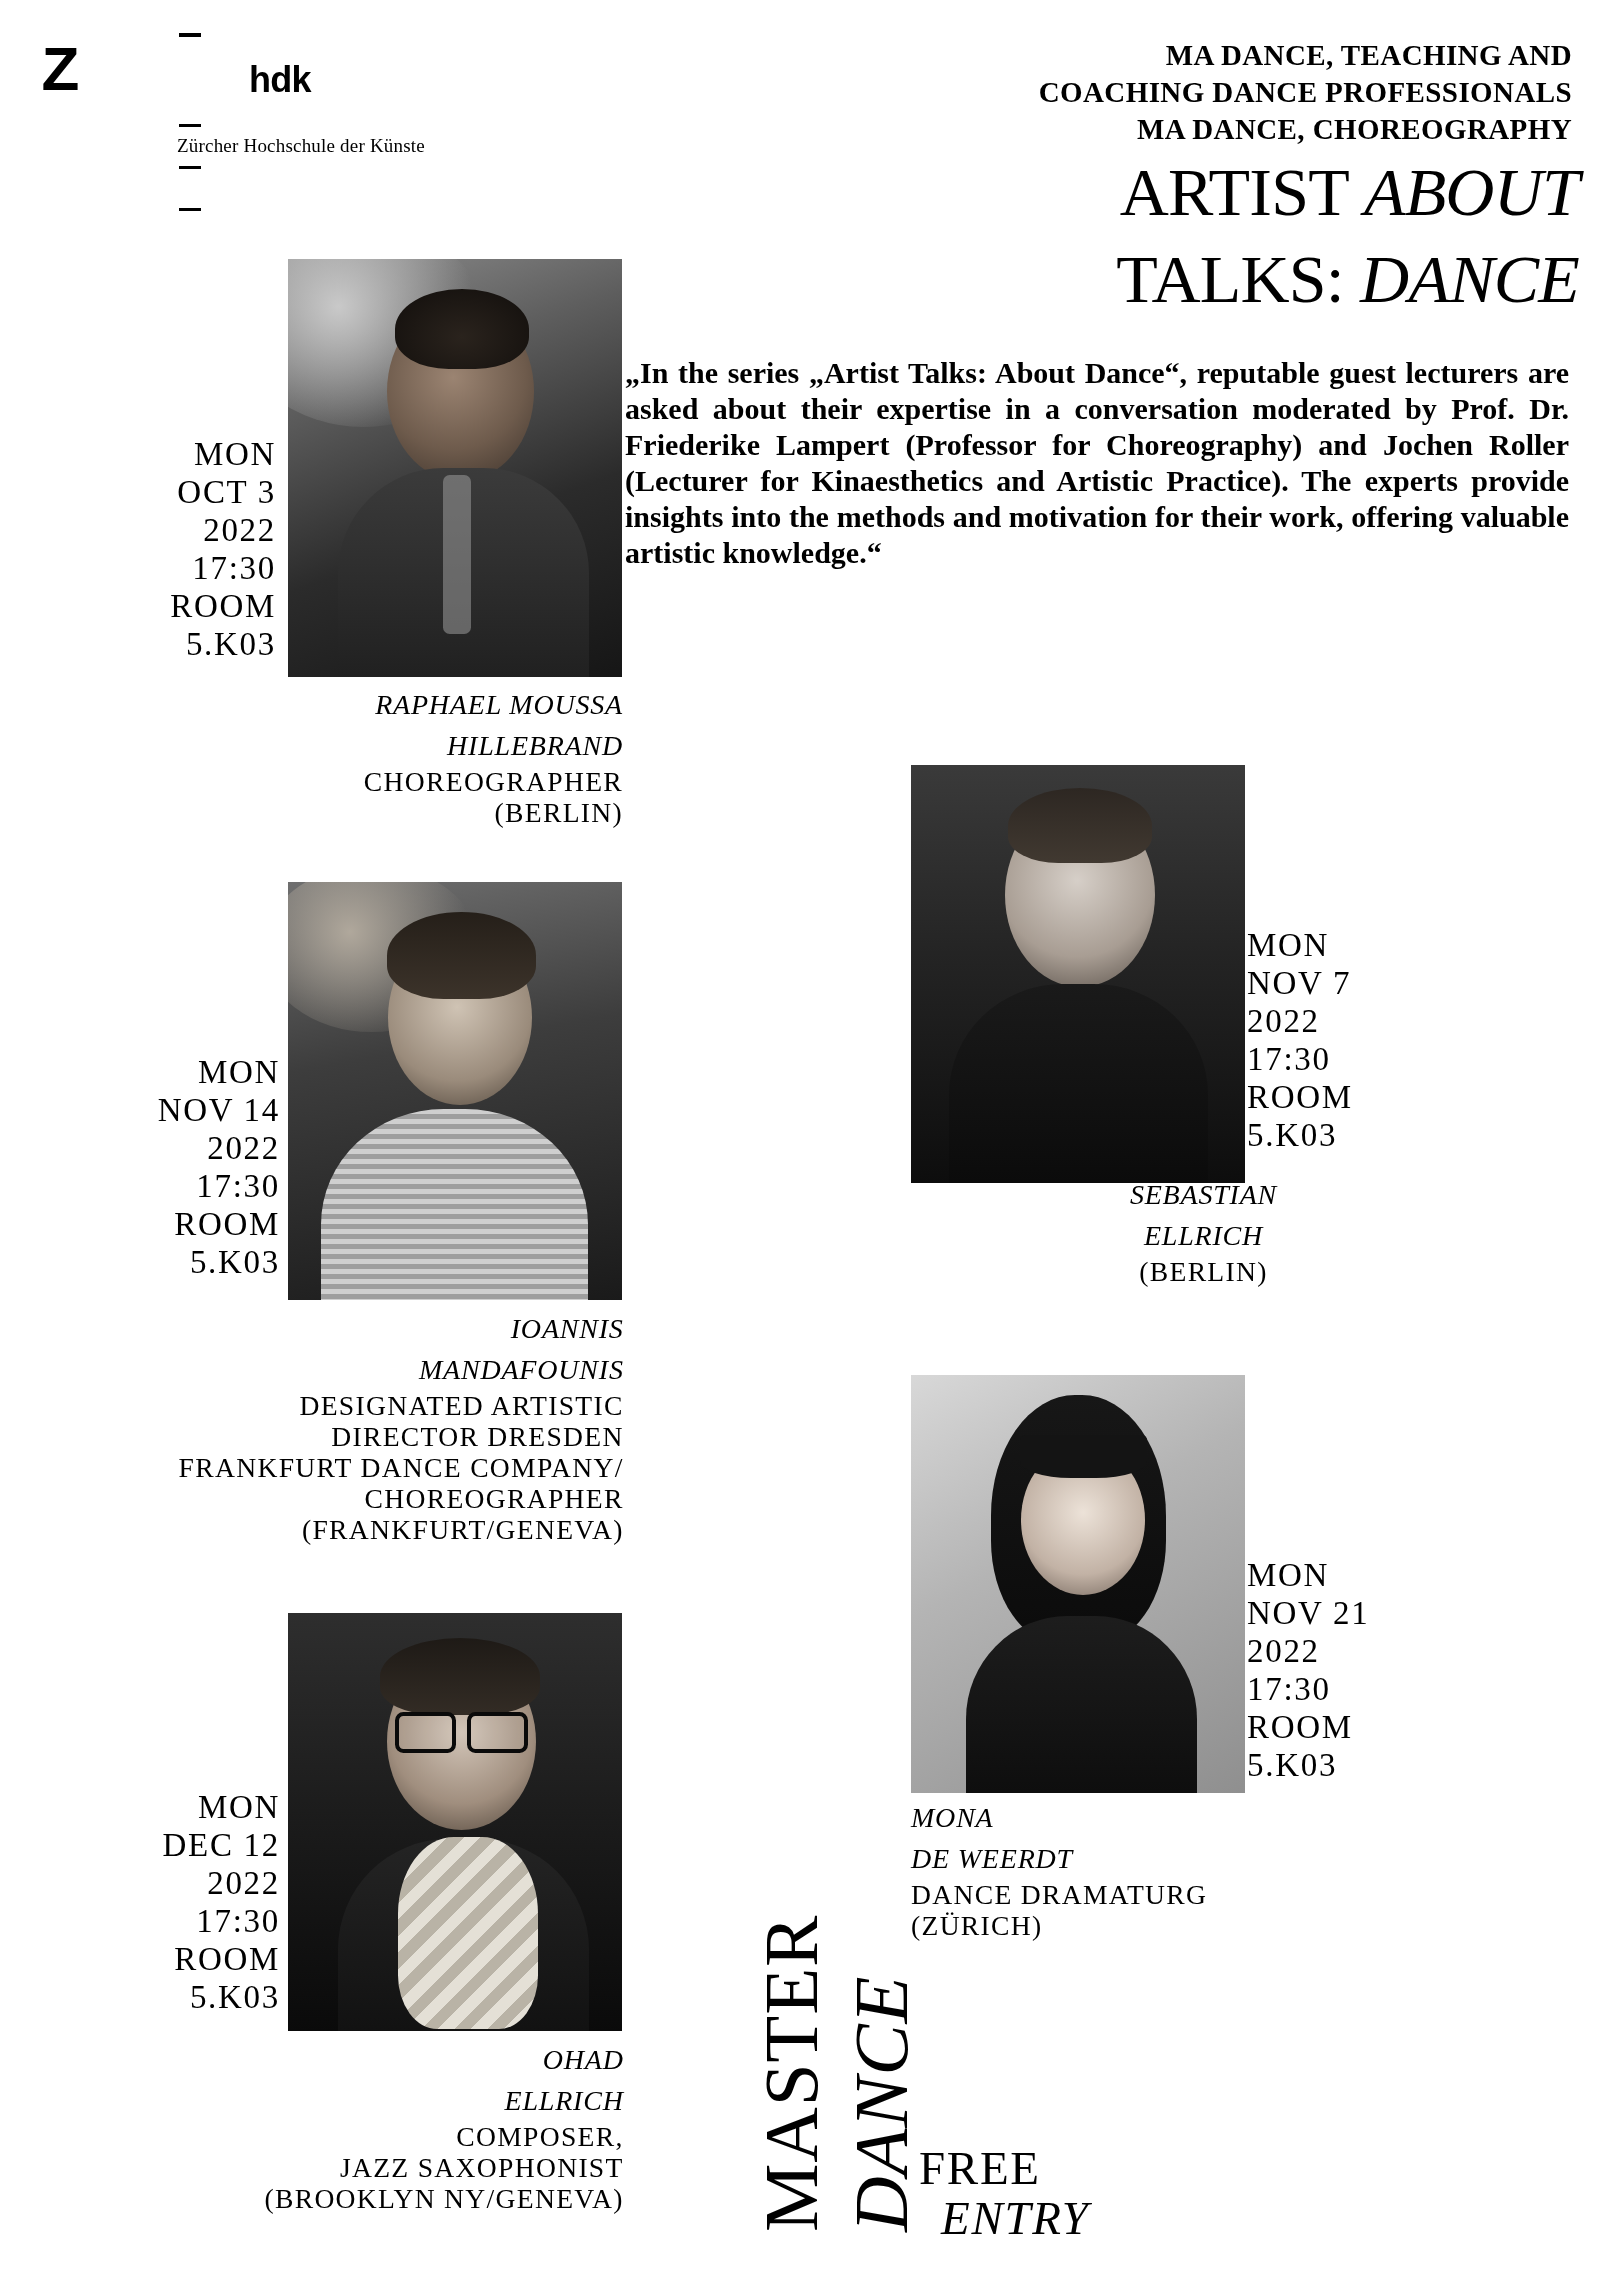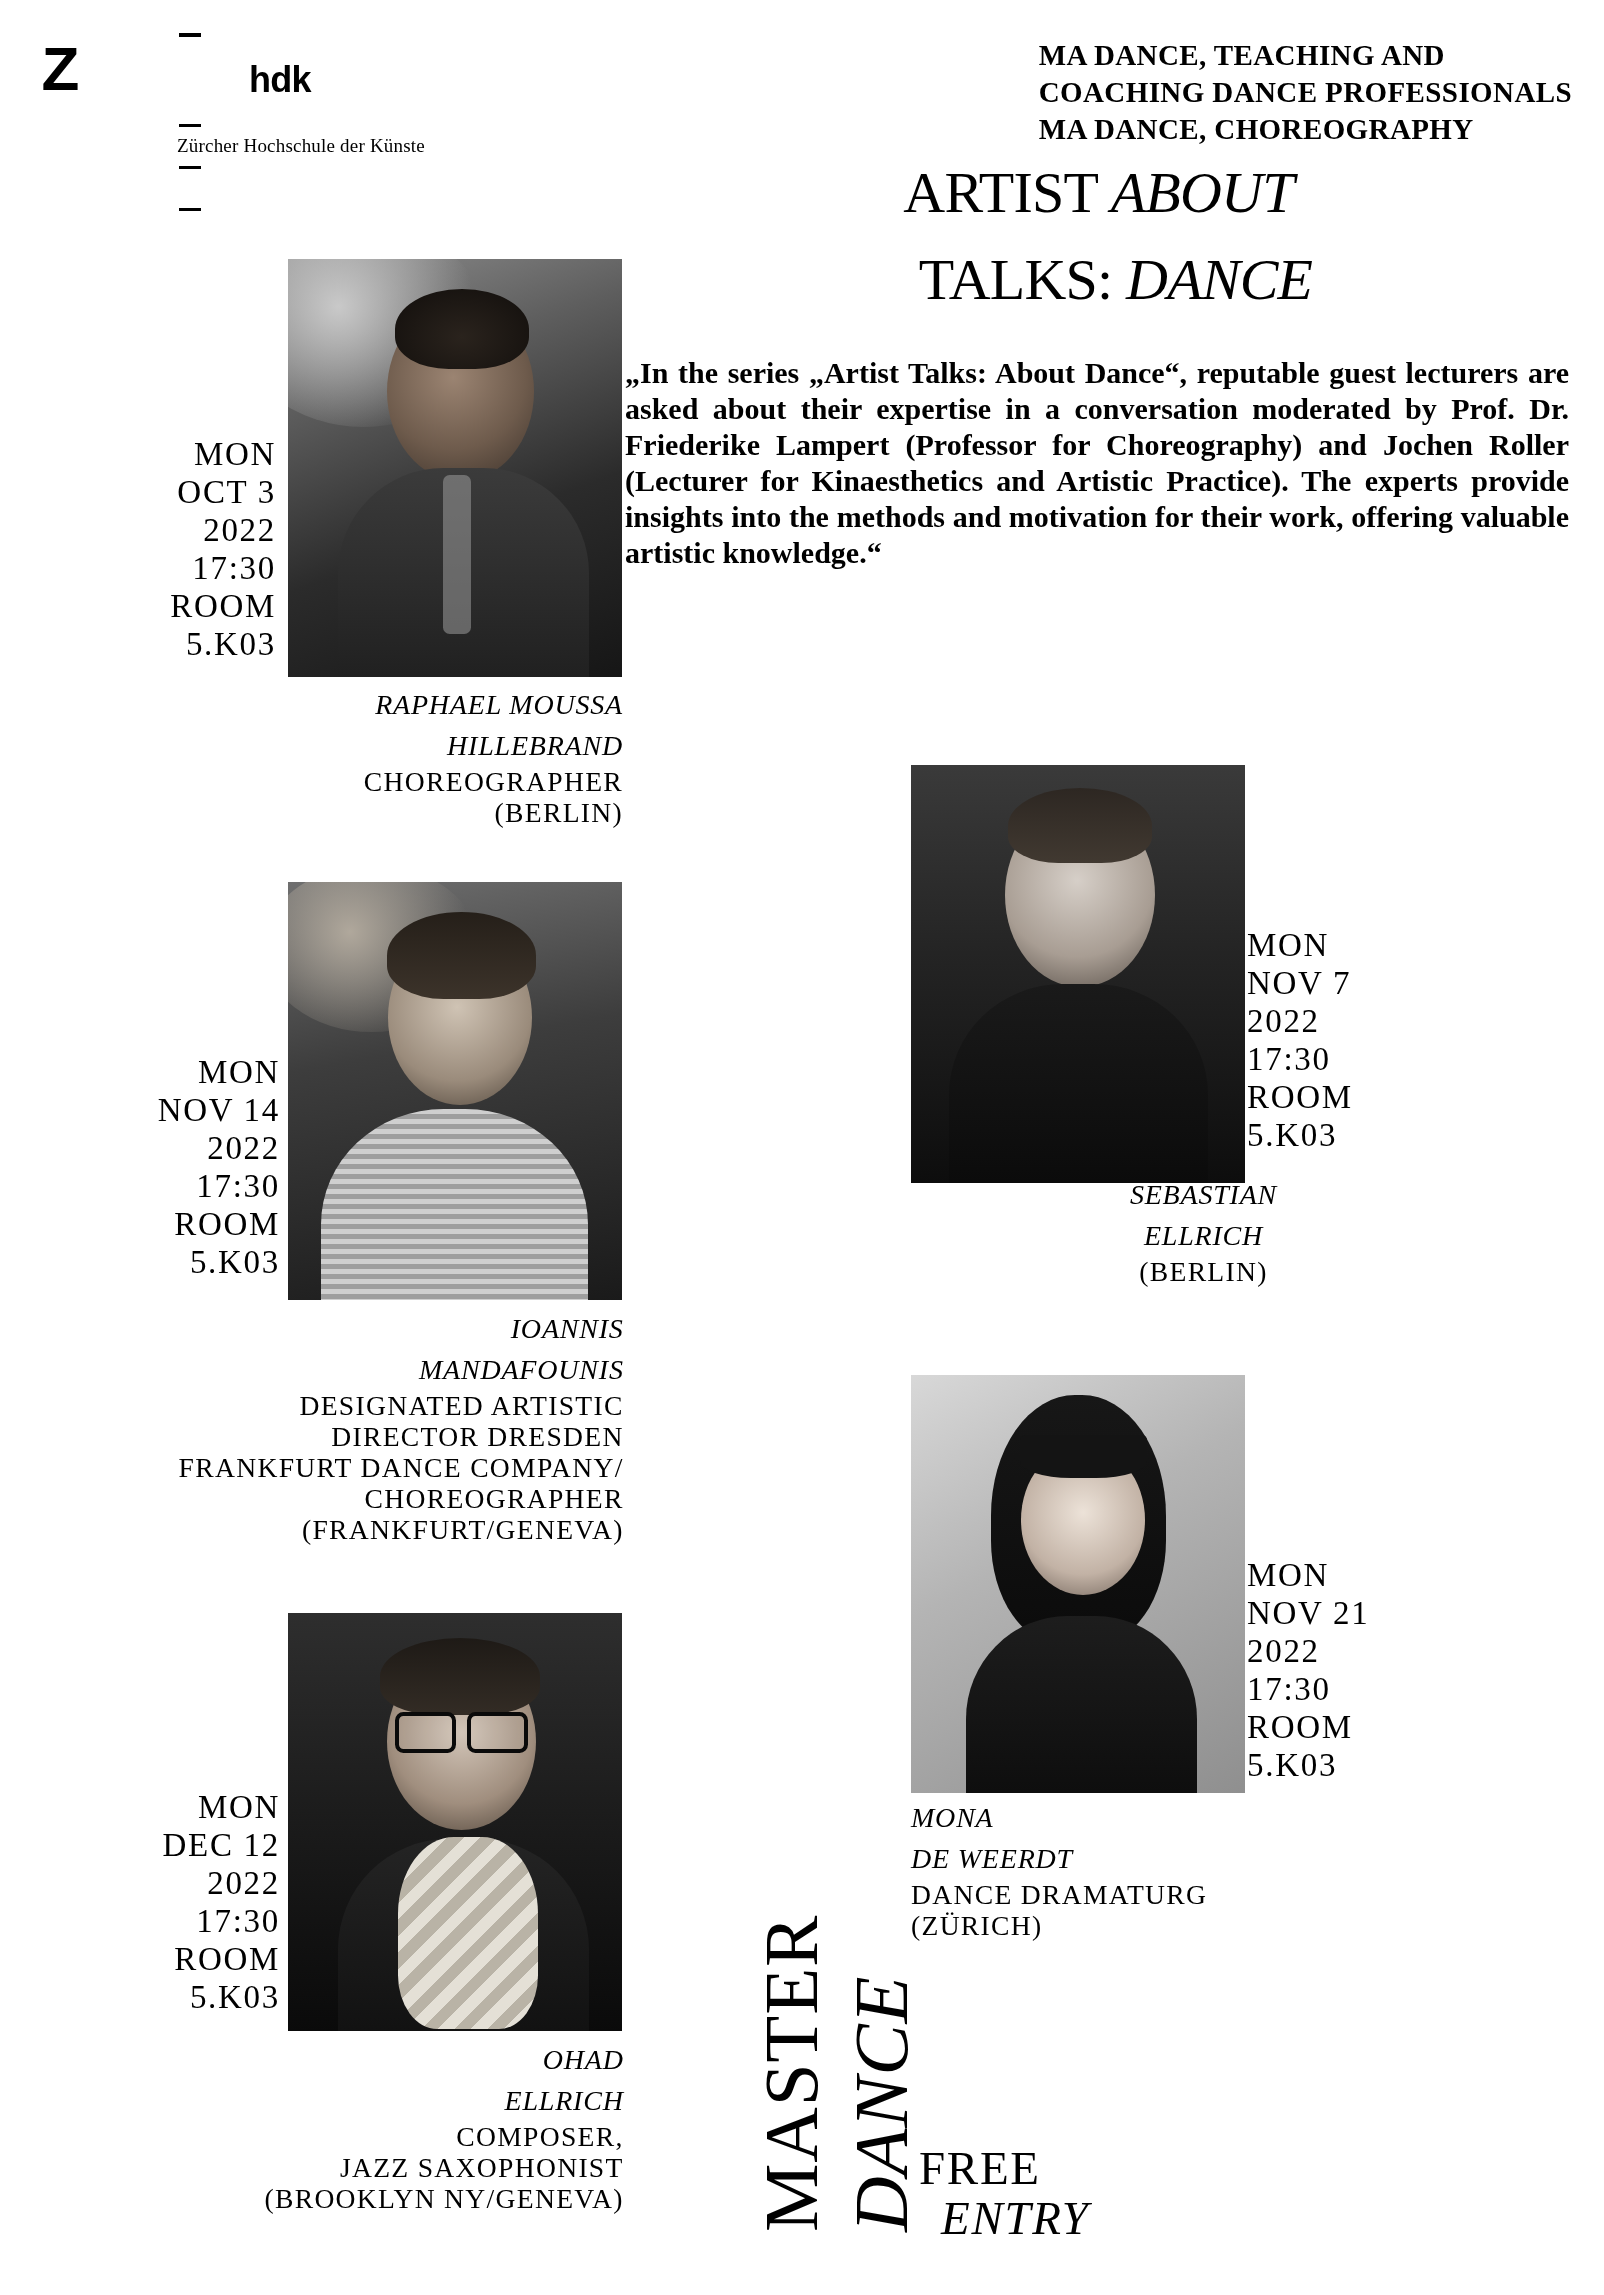--- a/index.html
+++ b/index.html
@@ -70,34 +70,34 @@
     font-family: Liberation Serif, serif;
     font-size: 19px;
     letter-spacing: 0.2px;
   }
 
   
   .program-lines {
     position: absolute;
     right: 32px;
     top: 37px;
-    text-align: left;
+    text-align: right;
     font-family: "Liberation Serif", serif;
     font-weight: bold;
     font-size: 29px;
     line-height: 37px;
     letter-spacing: 0.4px;
   }
   .main-title {
     position: absolute;
     left: 618px;
     right: 25px;
     top: 149px;
-    text-align: center;
-    font-size: 58px;
+    text-align: right;
+    font-size: 68px;
     line-height: 87px;
     letter-spacing: -0.8px;
     white-space: nowrap;
   }
   .main-title .ital { font-style: italic; }
   .title-line-2 { margin-left: 34px; }
 
   
   .intro {
     position: absolute;

